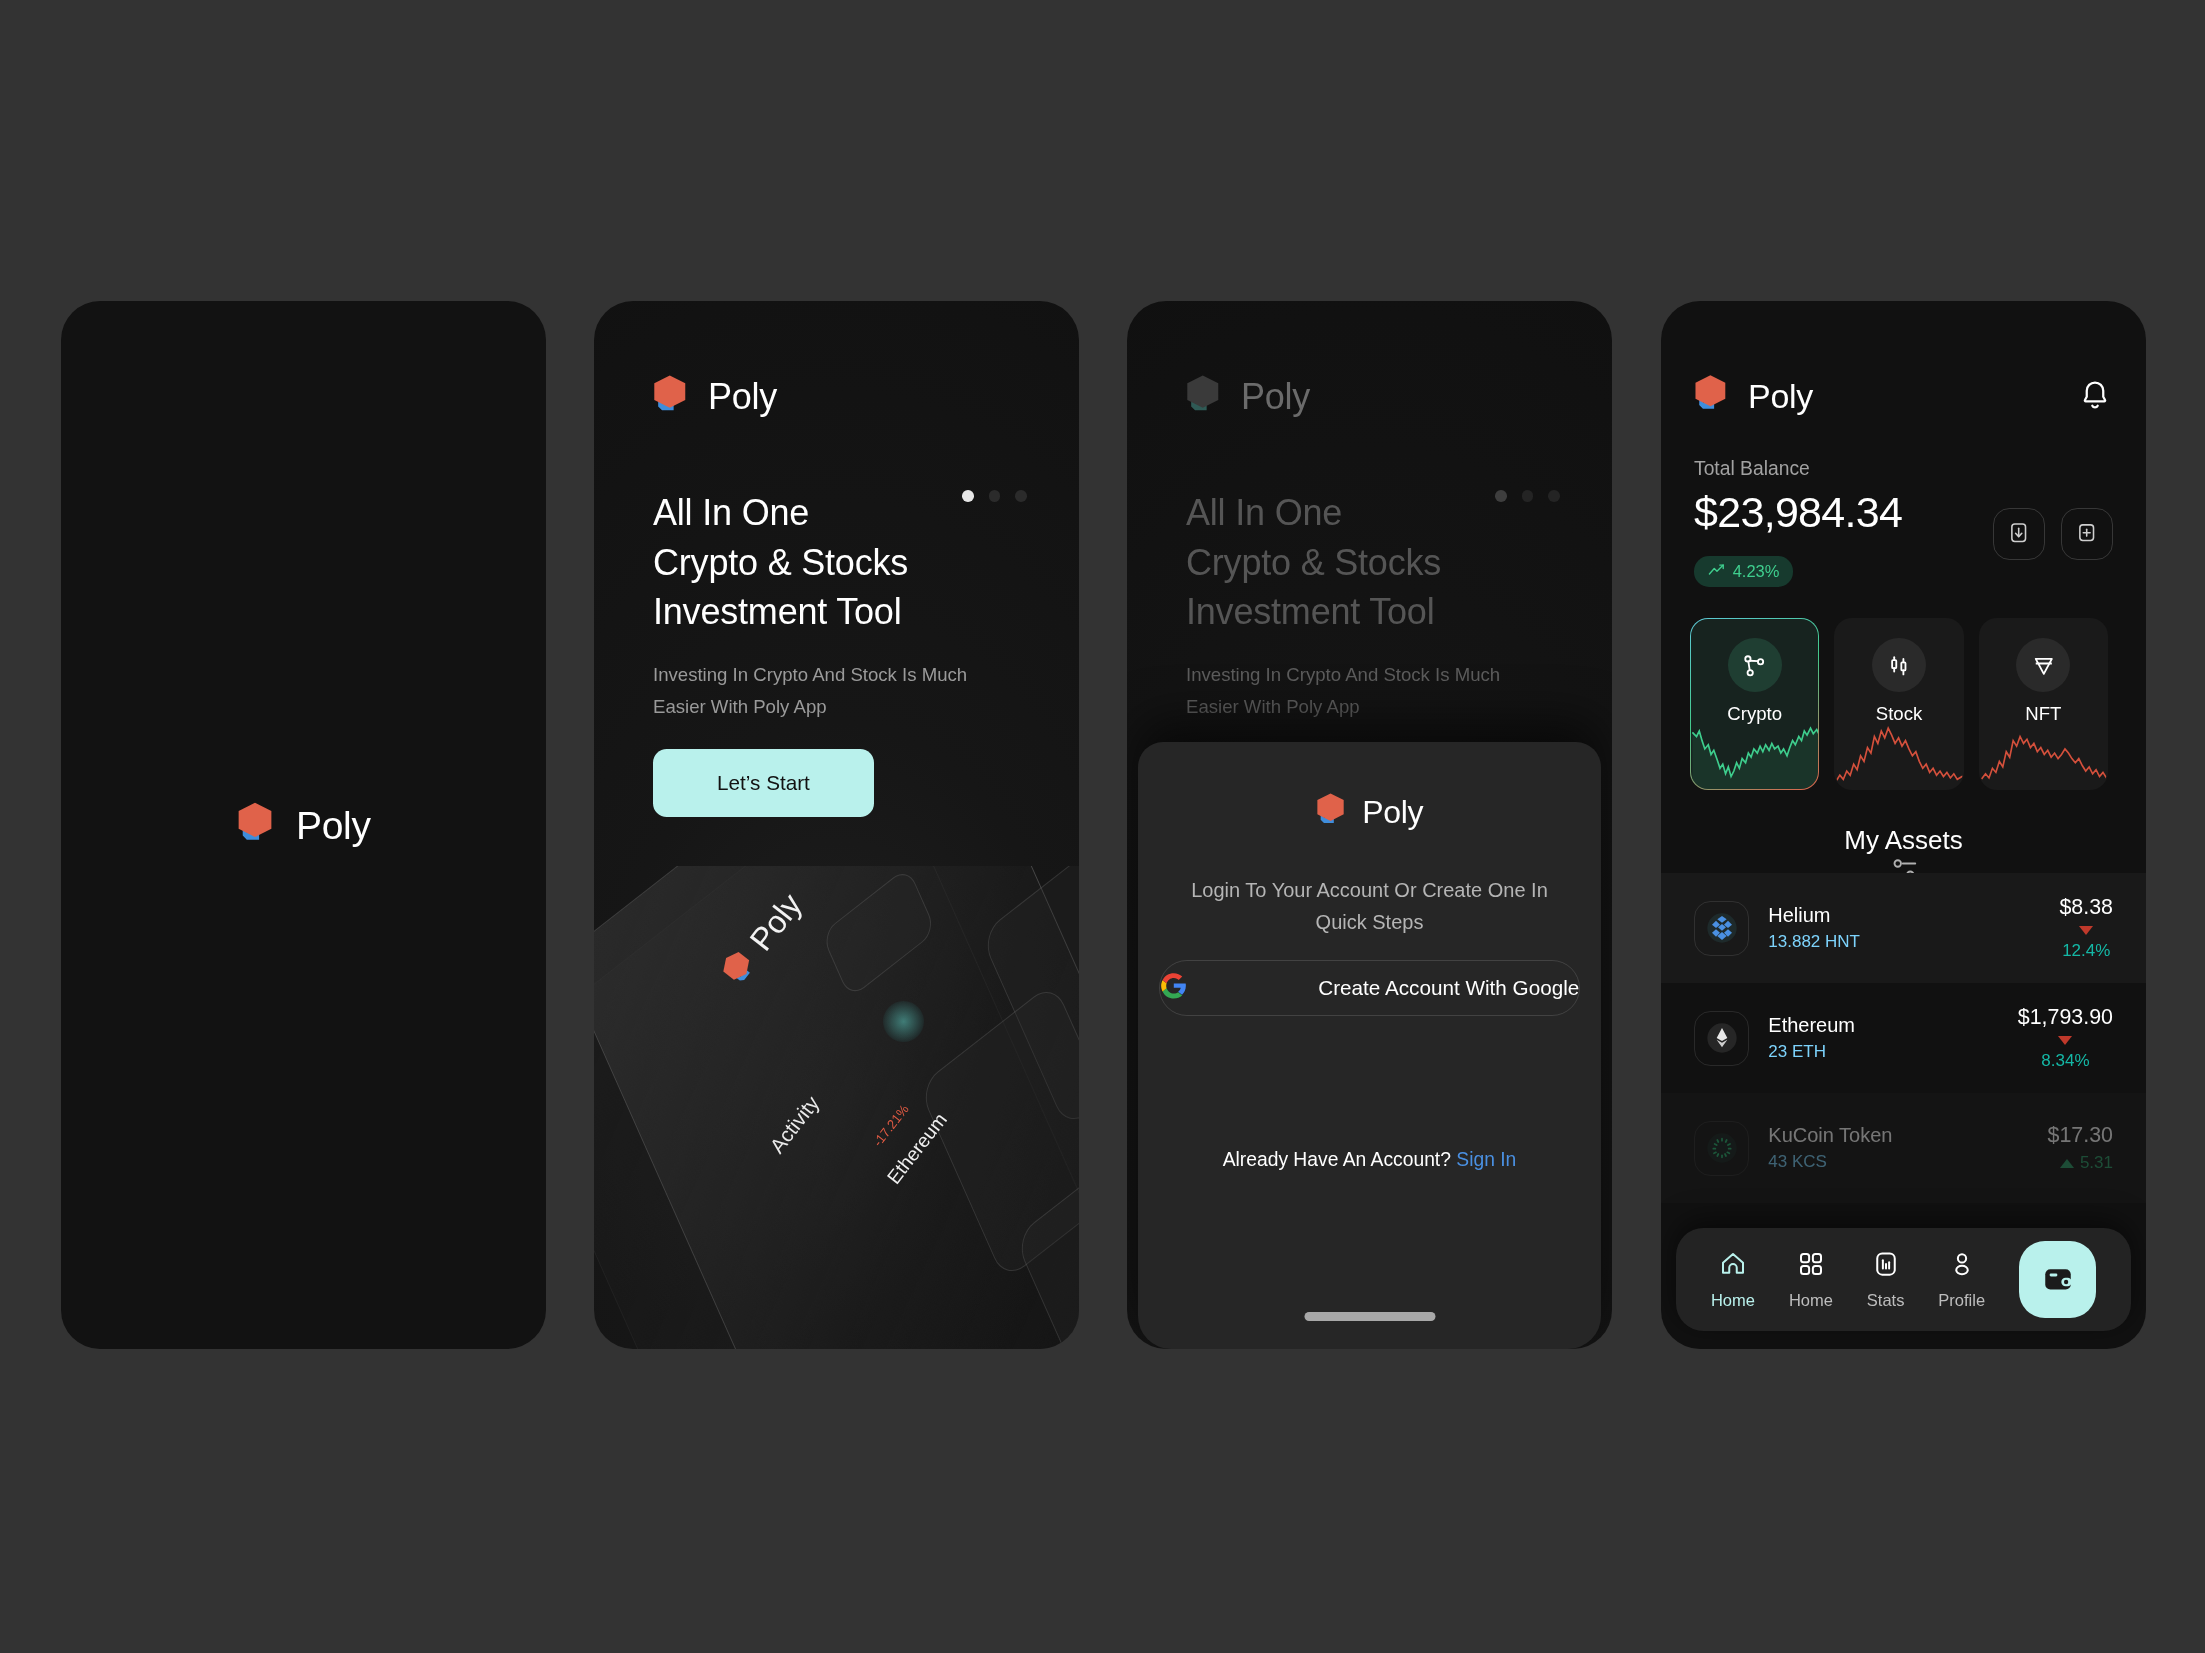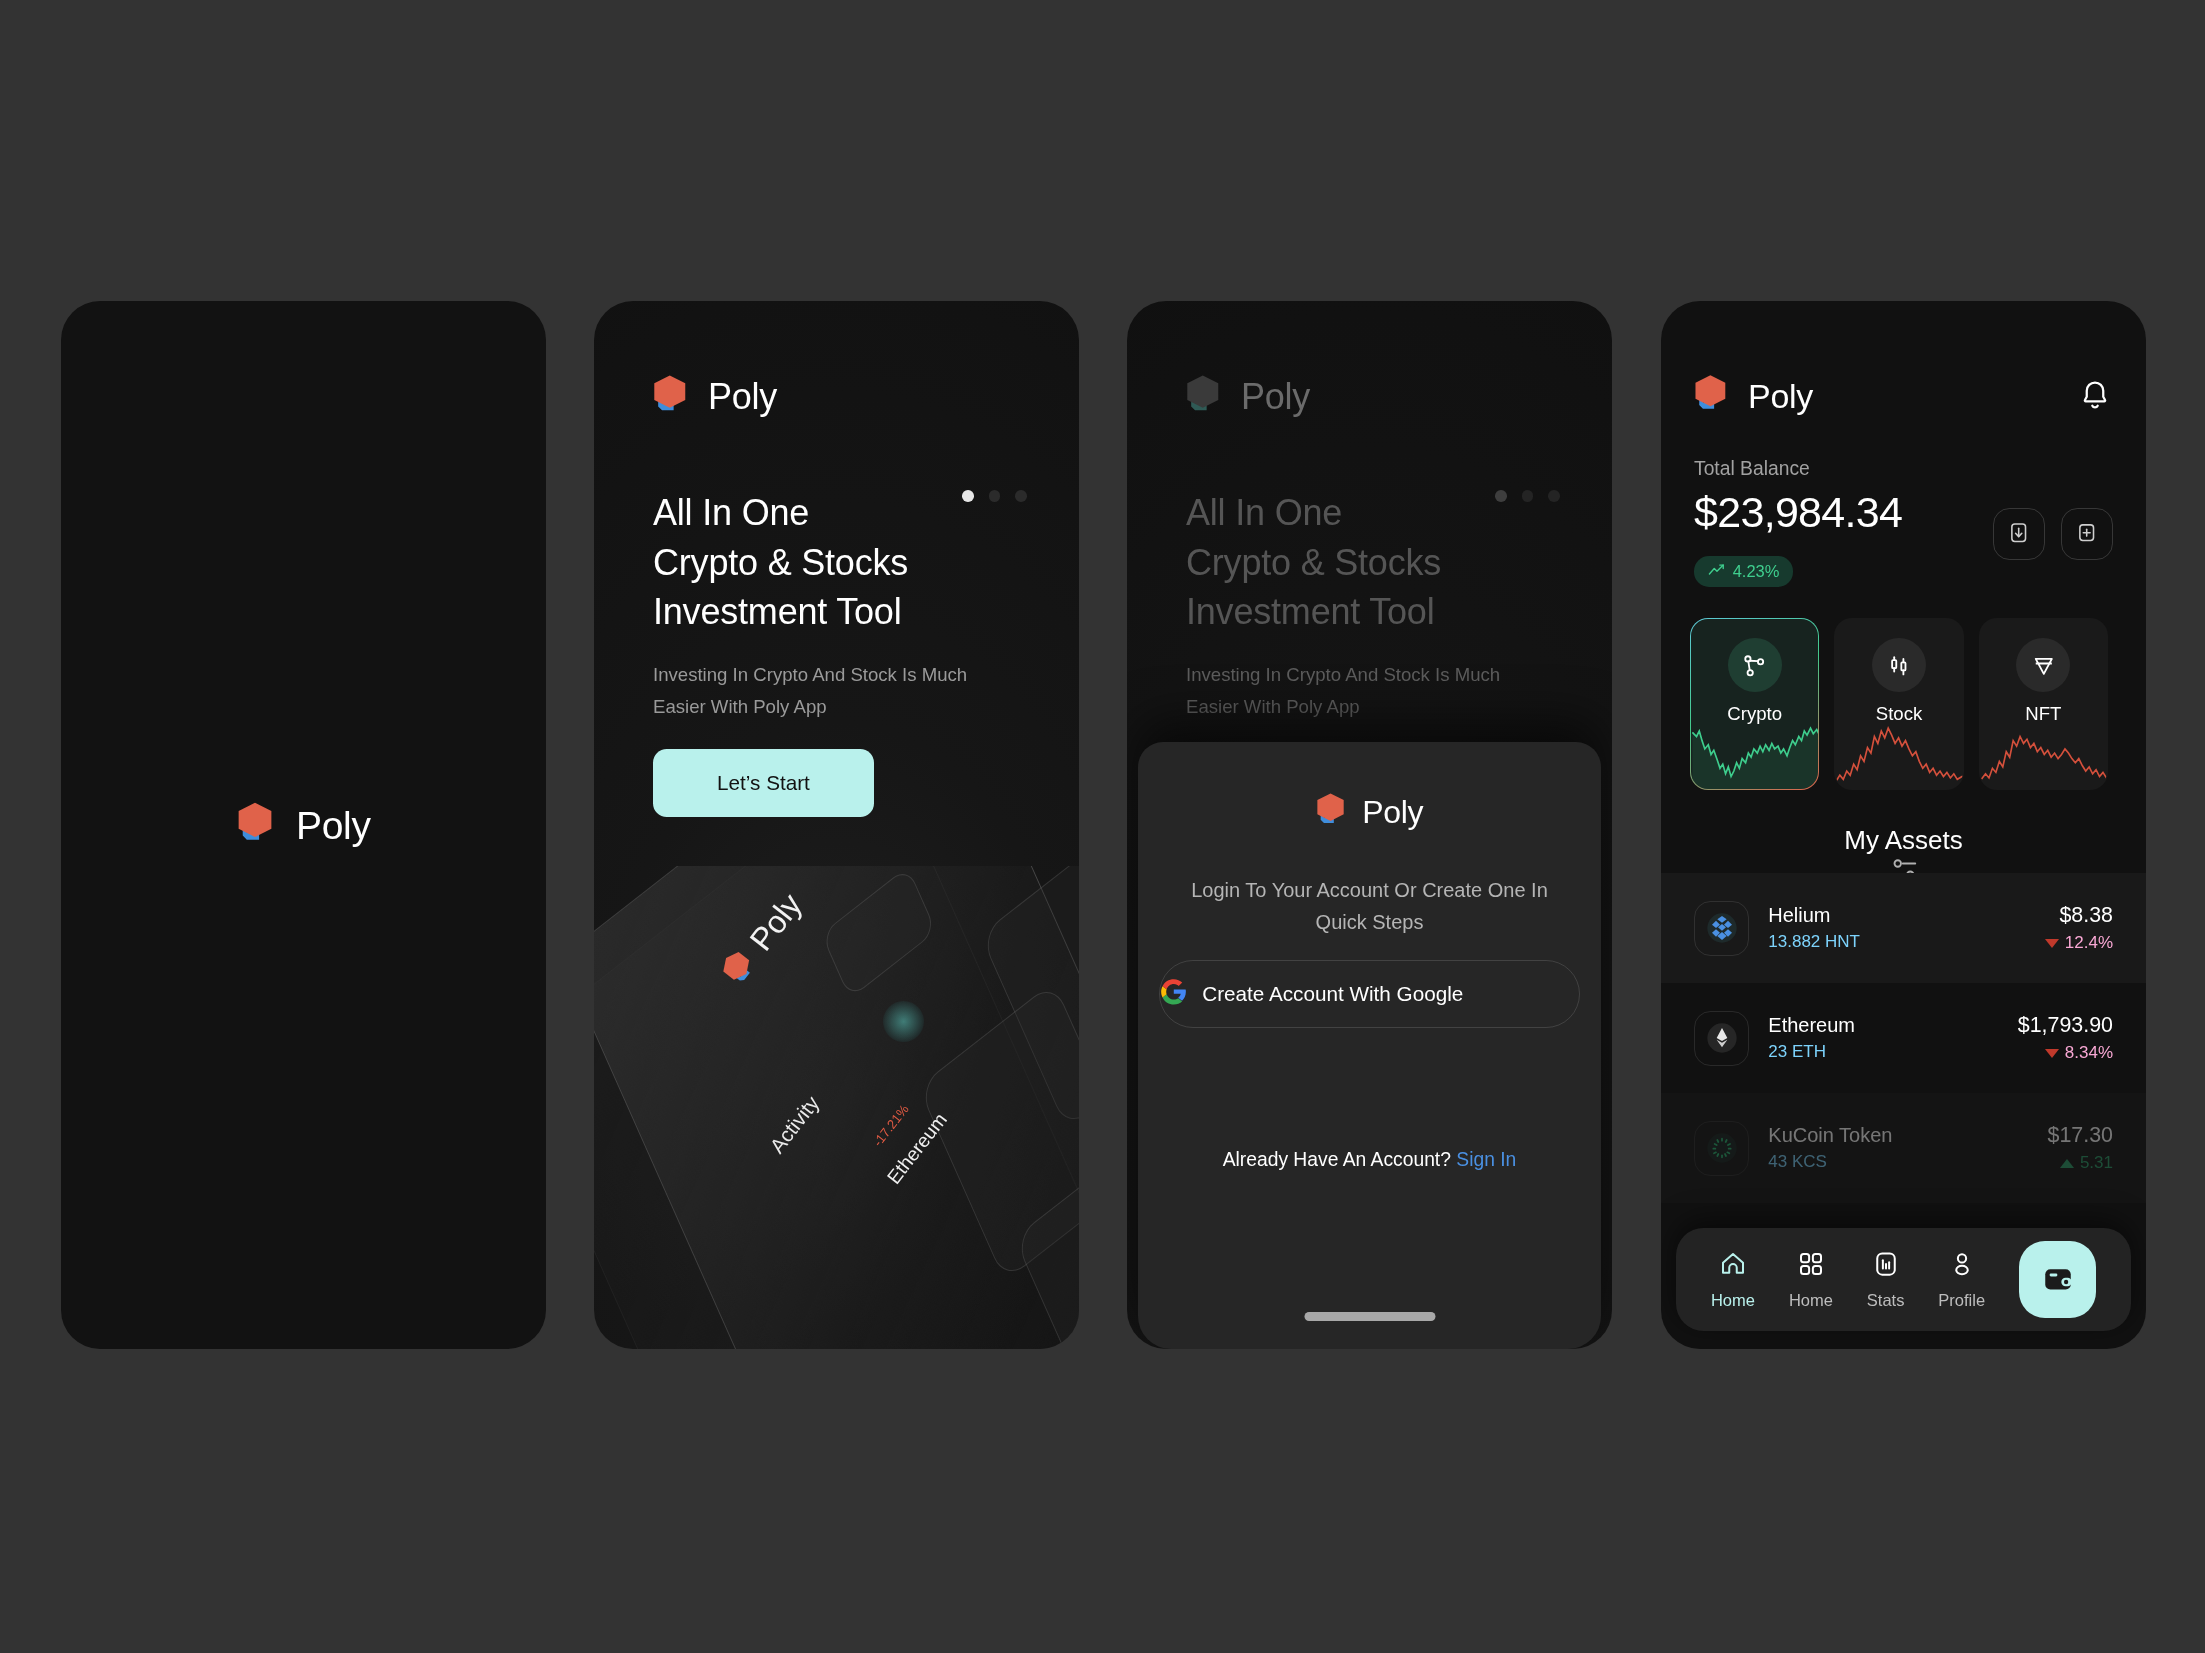--- a/index.html
+++ b/index.html
@@ -128,25 +128,25 @@
     box-shadow:0 -20.7px 48px rgba(0,0,0,0.55);
     overflow:hidden;
   }
   .sheet-logo { position:absolute; left:50%; top:50px; transform:translateX(-50%); display:flex; align-items:center; gap:12.4px; }
   .sheet-logo .logo-word { font-size:32px; }
   .sheet-sub {
     position:absolute; left:36px; right:36px; top:132px;
     text-align:center; font-size:20px; line-height:1.6; color:#b5b5b5;
   }
   .oauth-btn {
-    position:absolute; left:20.7px; right:20.7px; height:68px;
+    position:absolute; left:20.7px; right:20.7px; height:56px;
     border:1.4px solid rgba(255,255,255,0.13);
     border-radius:34px;
     background:transparent;
-    display:flex; align-items:center; justify-content:flex-start; gap:15px;
+    display:flex; align-items:center; justify-content:space-between; gap:15px;
     color:#ffffff; font-size:20.7px; font-weight:400; cursor:pointer;
     font-family:"Liberation Sans", sans-serif;
   }
   #btn-google { top:218px; }
   #btn-email  { top:309px; }
   .signin-row {
     position:absolute; left:0; right:0; top:407px; text-align:center;
     font-size:19.3px; color:#ffffff;
   }
   .signin-row a { color:#4a90e2; text-decoration:none; cursor:pointer; }
@@ -211,21 +211,21 @@
     width:55px; height:55px; border-radius:16.5px;
     border:1.4px solid rgba(255,255,255,0.10);
     display:flex; align-items:center; justify-content:center; flex:0 0 auto;
   }
   .asset-mid { margin-left:19.3px; flex:1; }
   .asset-name { font-size:20px; color:#ffffff; font-weight:400; }
   .asset-qty  { font-size:17px; color:#7dd3fc; margin-top:5.5px; }
   .asset-right { text-align:right; }
   .asset-price { font-size:21.4px; color:#ffffff; font-weight:500; }
   .asset-chg { font-size:17px; margin-top:5.5px; display:flex; align-items:center; justify-content:flex-end; gap:6.2px; }
-  .chg-down { color:#f9a8d4; }
+  .chg-down { color:#14b8a6;flex-direction:column; }
   .chg-up { color:#2e9e6b; }
   .tri { width:0; height:0; border-left:7.6px solid transparent; border-right:7.6px solid transparent; }
   .tri.down { border-top:9px solid #c0392b; }
   .tri.up { border-bottom:9px solid #2e9e6b; }
   .asset-row.faded { opacity:0.42; }
 
   .navbar {
     position:absolute; left:15px; right:15px; bottom:18px; height:103px;
     background:#232323; border-radius:27.6px;
     display:flex; align-items:center; justify-content:space-around;

